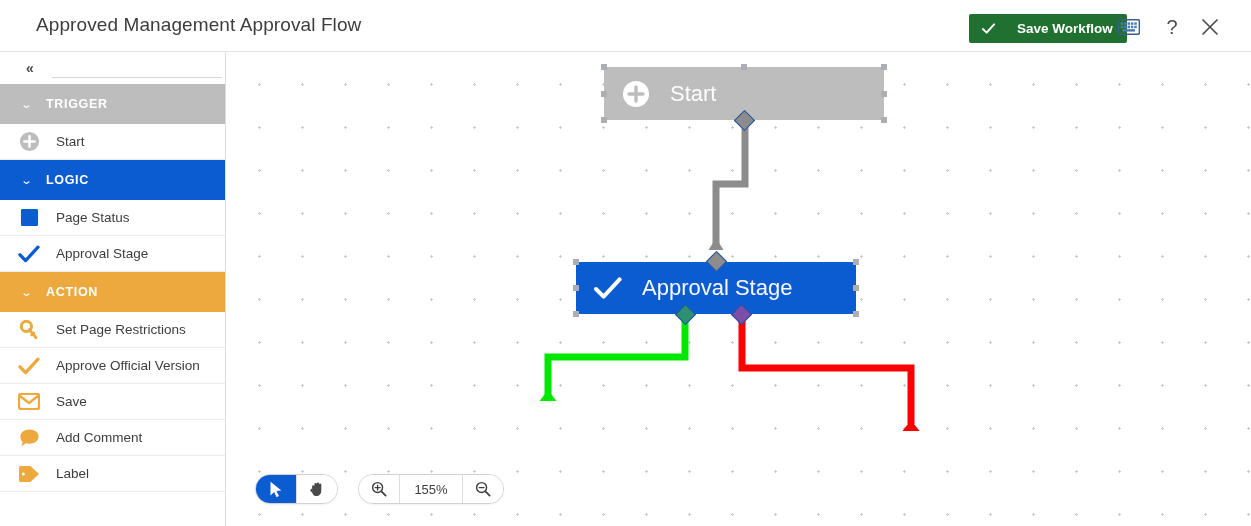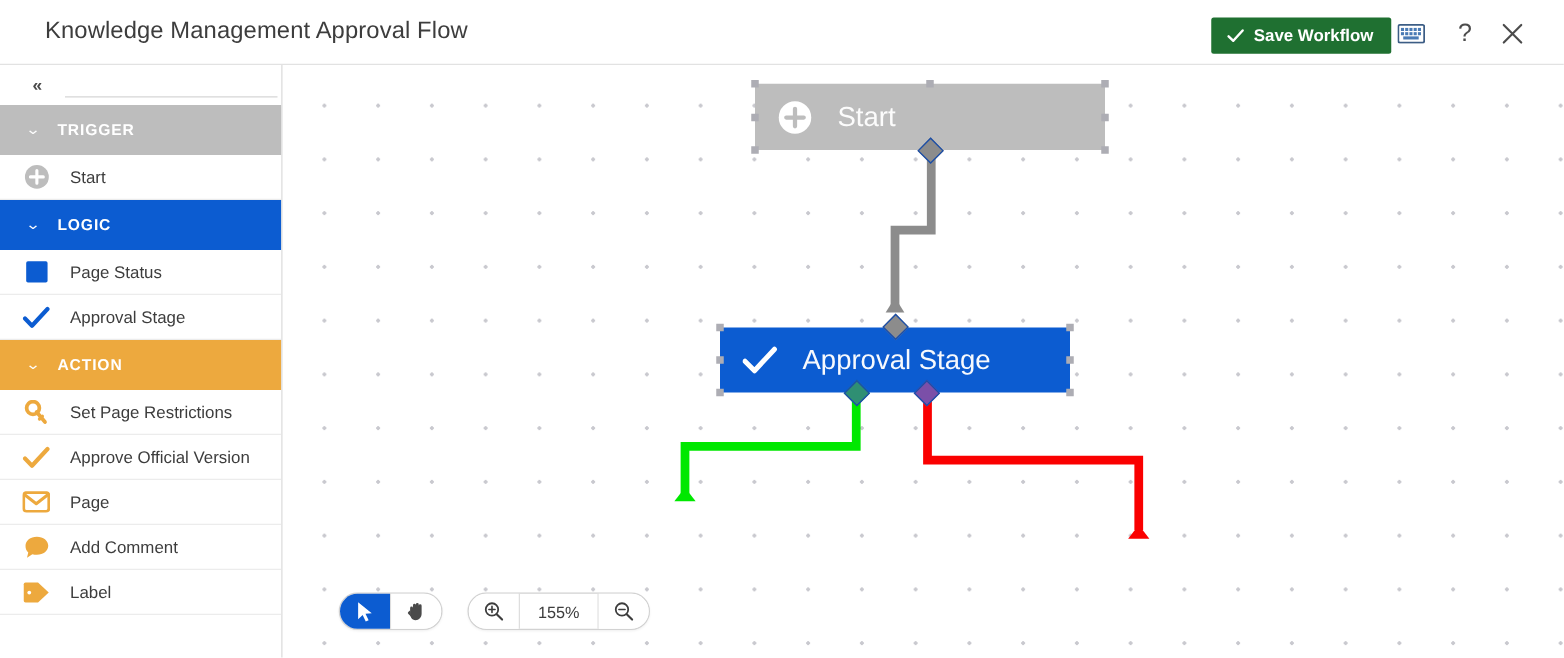--- a/index.html
+++ b/index.html
@@ -36,21 +36,21 @@
     padding: 0 14px 0 12px;
     background: #1f7031;
     color: #ffffff;
     border: none;
     border-radius: 2px;
     font-size: 13.5px;
     font-weight: bold;
     font-family: "Liberation Sans", sans-serif;
     display: flex;
     align-items: center;
-    gap: 7px;
+    gap: 21px;
     cursor: pointer;
     white-space: nowrap;
   }
   .hdr-icon-btn {
     position: absolute;
     top: 12px;
     width: 32px; height: 30px;
     display: flex;
     align-items: center;
     justify-content: center;
@@ -204,21 +204,21 @@
     border: 1px solid #1b4ea8;
   }
   .port-gray { background: #8c8c8c; }
   .port-green { background: #2f8f73; }
   .port-red { background: #7b4fa8; }
   .port-dark { background: #8b8f95; }
 
   
   #canvas-toolbar {
     position: absolute;
-    left: 44px; bottom: 22px;
+    left: 28px; bottom: 22px;
     display: flex;
     align-items: center;
     gap: 20px;
     z-index: 40;
   }
   .tb-group {
     display: flex;
     align-items: center;
     background: #ffffff;
     border: 1px solid #d2d2d2;
@@ -246,21 +246,21 @@
     justify-content: center;
     font-size: 13px;
     color: #3d3d3d;
     cursor: pointer;
   }
 </style>
 </head>
 <body>
 
 <div id="header">
-  <div id="page-title">Knowledge Management Approval Flow</div>
+  <div id="page-title">Approved Management Approval Flow</div>
 
   <button id="save-workflow-button">
     <span style="display:flex;">
       <svg width="15" height="15" viewBox="0 0 16 16">
           <path d="M2 8.6 L6 12.4 L14 3.6" fill="none" stroke="#fff" stroke-width="2.1" stroke-linecap="round" stroke-linejoin="round"></path>
         </svg>
     </span>
     <span>Save Workflow</span>
   </button>
 
@@ -364,21 +364,21 @@
     </span>
     <span>Approve Official Version</span>
   </div>
   <div class="palette-item">
     <span class="pi-icon">
       <svg width="22" height="17" viewBox="0 0 22 17">
         <rect x="0.9" y="0.9" width="20.2" height="15.2" rx="2.4" fill="none" stroke="#eda93e" stroke-width="2.4"></rect>
         <path d="M2 3 L11 10 L20 3" fill="none" stroke="#eda93e" stroke-width="2.4" stroke-linecap="round" stroke-linejoin="round"></path>
       </svg>
     </span>
-    <span>Page</span>
+    <span>Save</span>
   </div>
   <div class="palette-item">
     <span class="pi-icon">
       <svg width="21" height="20" viewBox="0 0 21 20">
         <path d="M10.5 1.4 C15.7 1.4 19.6 4.5 19.6 8.6 C19.6 12.7 15.7 15.8 10.5 15.8 C9.2 15.8 8 15.6 6.9 15.3 L2.6 18.2 L3.6 13.9 C2 12.5 1.4 10.7 1.4 8.6 C1.4 4.5 5.3 1.4 10.5 1.4 Z" fill="#eda93e"></path>
       </svg>
     </span>
     <span>Add Comment</span>
   </div>
   <div class="palette-item">

